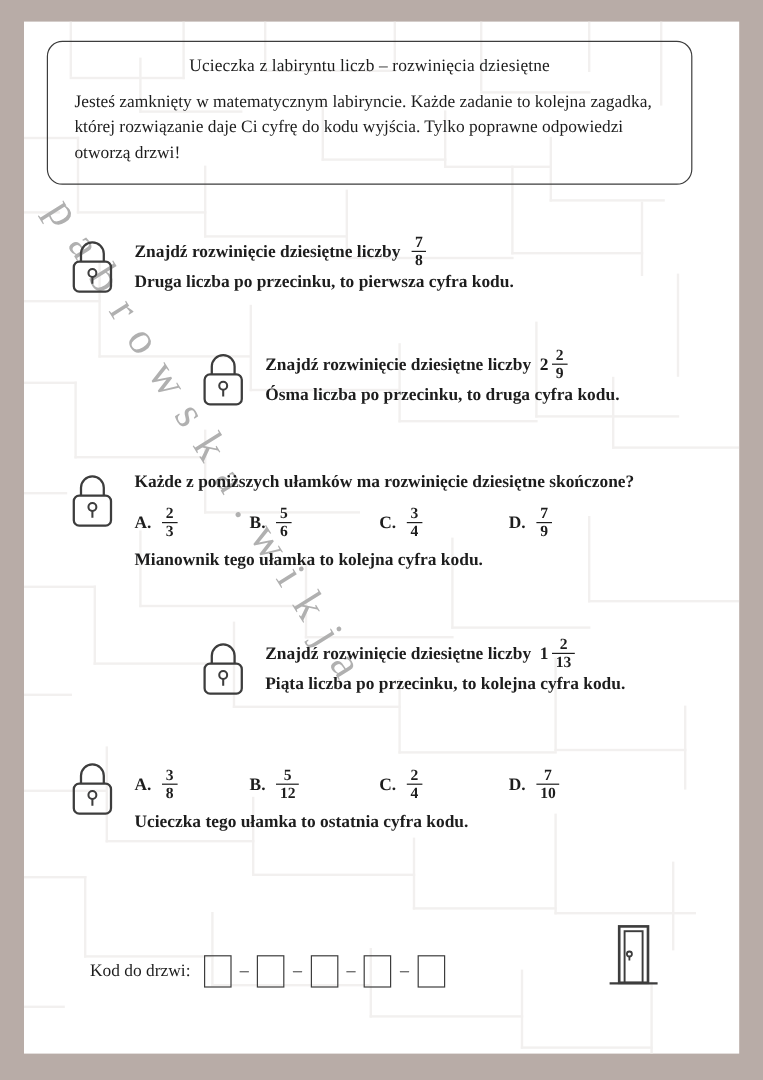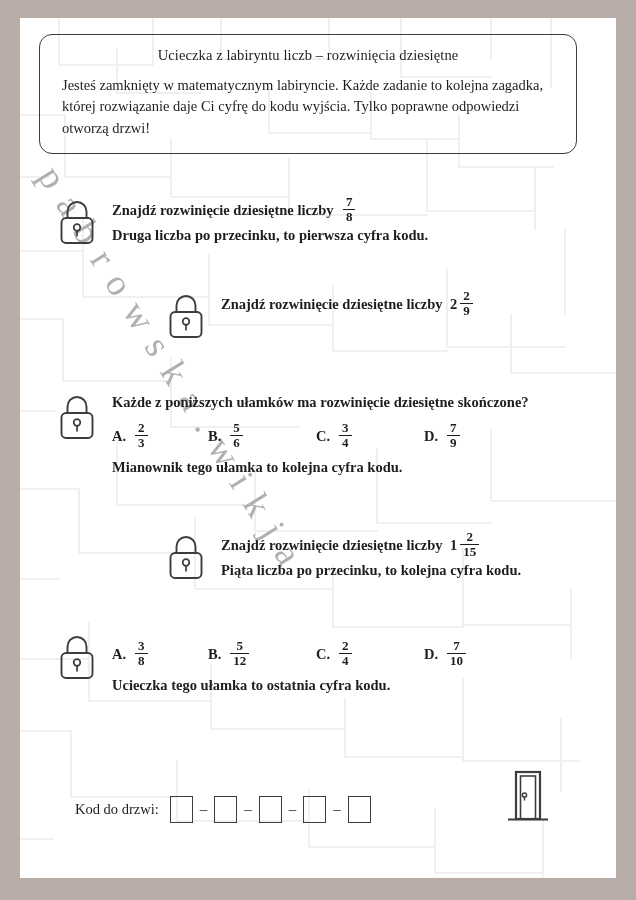--- a/index.html
+++ b/index.html
@@ -332,20 +332,21 @@
               <span>Znajdź rozwinięcie dziesiętne liczby</span>
               <span>&nbsp;&nbsp;</span>
               <span class="mixed">
                 <span class="whole">2</span>
                 <span class="frac">
                   <span class="num">2</span>
                   <span class="den">9</span>
                 </span>
               </span>
             </div>
+            <div class="task-line plain">Ósma liczba po przecinku, to druga cyfra kodu.</div>
           </div>
         </div>
         <div class="task" style="left: 36px; top: 373px; width: 530px;">
           <span class="lock"><svg width="42" height="50" viewBox="0 0 42 50">
               <path d="M11.5 20 L11.5 13.5 A9.5 9.5 0 0 1 30.5 13.5 L30.5 20" fill="none" stroke="#3d3d3d" stroke-width="1.9"></path>
               <rect x="5.5" y="20" width="31" height="25" rx="4.5" ry="4.5" fill="none" stroke="#3d3d3d" stroke-width="1.9"></rect>
               <circle cx="21" cy="29.5" r="3.3" fill="none" stroke="#3d3d3d" stroke-width="1.7"></circle>
               <path d="M21 32.5 L21 38.5" stroke="#3d3d3d" stroke-width="1.7" fill="none"></path>
             </svg></span>
           <div class="body">
@@ -393,21 +394,21 @@
               <path d="M21 32.5 L21 38.5" stroke="#3d3d3d" stroke-width="1.7" fill="none"></path>
             </svg></span>
           <div class="body">
             <div class="task-line">
               <span>Znajdź rozwinięcie dziesiętne liczby</span>
               <span>&nbsp;&nbsp;</span>
               <span class="mixed">
                 <span class="whole">1</span>
                 <span class="frac">
                   <span class="num">2</span>
-                  <span class="den">15</span>
+                  <span class="den">13</span>
                 </span>
               </span>
             </div>
             <div class="task-line plain">Piąta liczba po przecinku, to kolejna cyfra kodu.</div>
           </div>
         </div>
         <div class="task" style="left: 36px; top: 613px; width: 530px;">
           <span class="lock"><svg width="42" height="50" viewBox="0 0 42 50">
               <path d="M11.5 20 L11.5 13.5 A9.5 9.5 0 0 1 30.5 13.5 L30.5 20" fill="none" stroke="#3d3d3d" stroke-width="1.9"></path>
               <rect x="5.5" y="20" width="31" height="25" rx="4.5" ry="4.5" fill="none" stroke="#3d3d3d" stroke-width="1.9"></rect>

